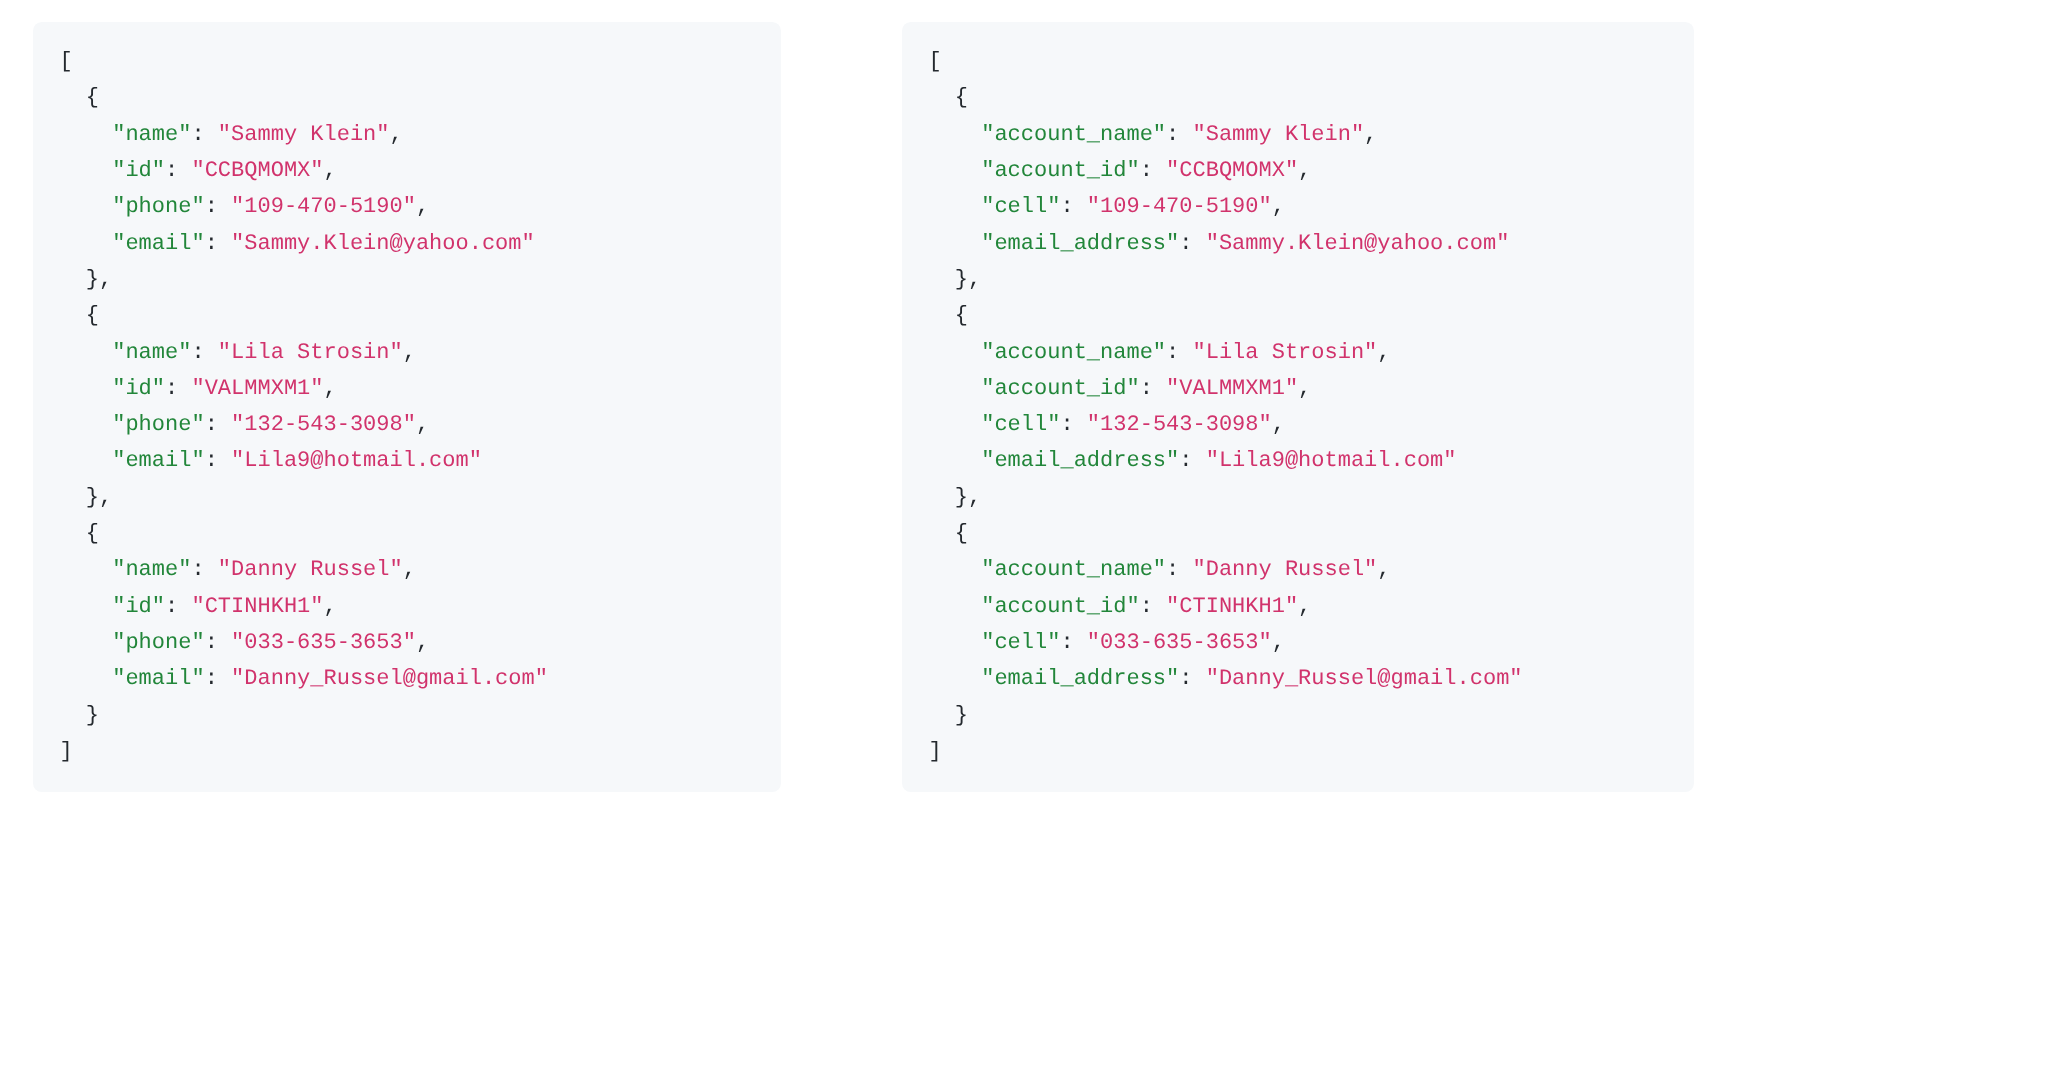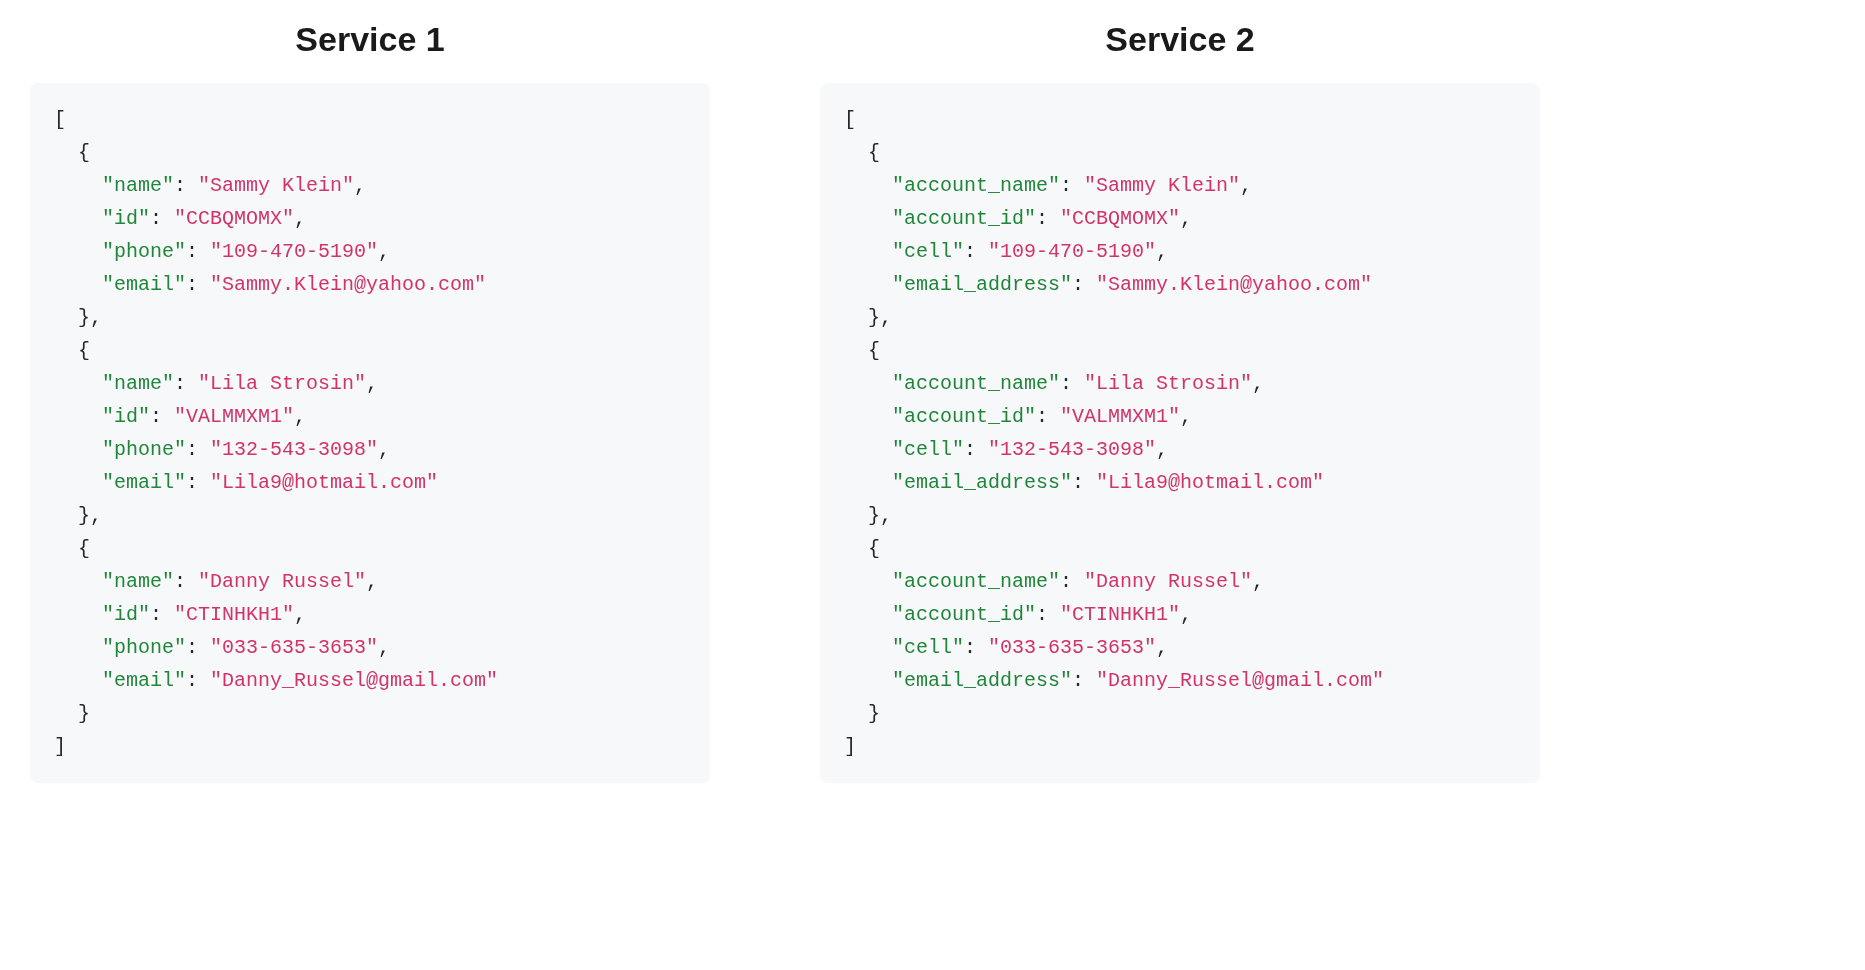--- a/index.html
+++ b/index.html
@@ -52,21 +52,20 @@
     .str {
       color: #d1336c;
     }
   </style>
 </head>
 <body>
 
 <div class="container">
 
   <div class="column">
-    <h2 class="service-title">Service 1</h2>
     <pre class="code-block" id="code-0"><span class="punct">[</span>
   <span class="punct">{</span>
     <span class="key">"name"</span><span class="punct">:</span> <span class="str">"Sammy Klein"</span><span class="punct">,</span>
     <span class="key">"id"</span><span class="punct">:</span> <span class="str">"CCBQMOMX"</span><span class="punct">,</span>
     <span class="key">"phone"</span><span class="punct">:</span> <span class="str">"109-470-5190"</span><span class="punct">,</span>
     <span class="key">"email"</span><span class="punct">:</span> <span class="str">"Sammy.Klein@yahoo.com"</span>
   <span class="punct">}</span><span class="punct">,</span>
   <span class="punct">{</span>
     <span class="key">"name"</span><span class="punct">:</span> <span class="str">"Lila Strosin"</span><span class="punct">,</span>
     <span class="key">"id"</span><span class="punct">:</span> <span class="str">"VALMMXM1"</span><span class="punct">,</span>
@@ -76,21 +75,20 @@
   <span class="punct">{</span>
     <span class="key">"name"</span><span class="punct">:</span> <span class="str">"Danny Russel"</span><span class="punct">,</span>
     <span class="key">"id"</span><span class="punct">:</span> <span class="str">"CTINHKH1"</span><span class="punct">,</span>
     <span class="key">"phone"</span><span class="punct">:</span> <span class="str">"033-635-3653"</span><span class="punct">,</span>
     <span class="key">"email"</span><span class="punct">:</span> <span class="str">"Danny_Russel@gmail.com"</span>
   <span class="punct">}</span>
 <span class="punct">]</span></pre>
   </div>
 
   <div class="column">
-    <h2 class="service-title">Service 2</h2>
     <pre class="code-block" id="code-1"><span class="punct">[</span>
   <span class="punct">{</span>
     <span class="key">"account_name"</span><span class="punct">:</span> <span class="str">"Sammy Klein"</span><span class="punct">,</span>
     <span class="key">"account_id"</span><span class="punct">:</span> <span class="str">"CCBQMOMX"</span><span class="punct">,</span>
     <span class="key">"cell"</span><span class="punct">:</span> <span class="str">"109-470-5190"</span><span class="punct">,</span>
     <span class="key">"email_address"</span><span class="punct">:</span> <span class="str">"Sammy.Klein@yahoo.com"</span>
   <span class="punct">}</span><span class="punct">,</span>
   <span class="punct">{</span>
     <span class="key">"account_name"</span><span class="punct">:</span> <span class="str">"Lila Strosin"</span><span class="punct">,</span>
     <span class="key">"account_id"</span><span class="punct">:</span> <span class="str">"VALMMXM1"</span><span class="punct">,</span>

